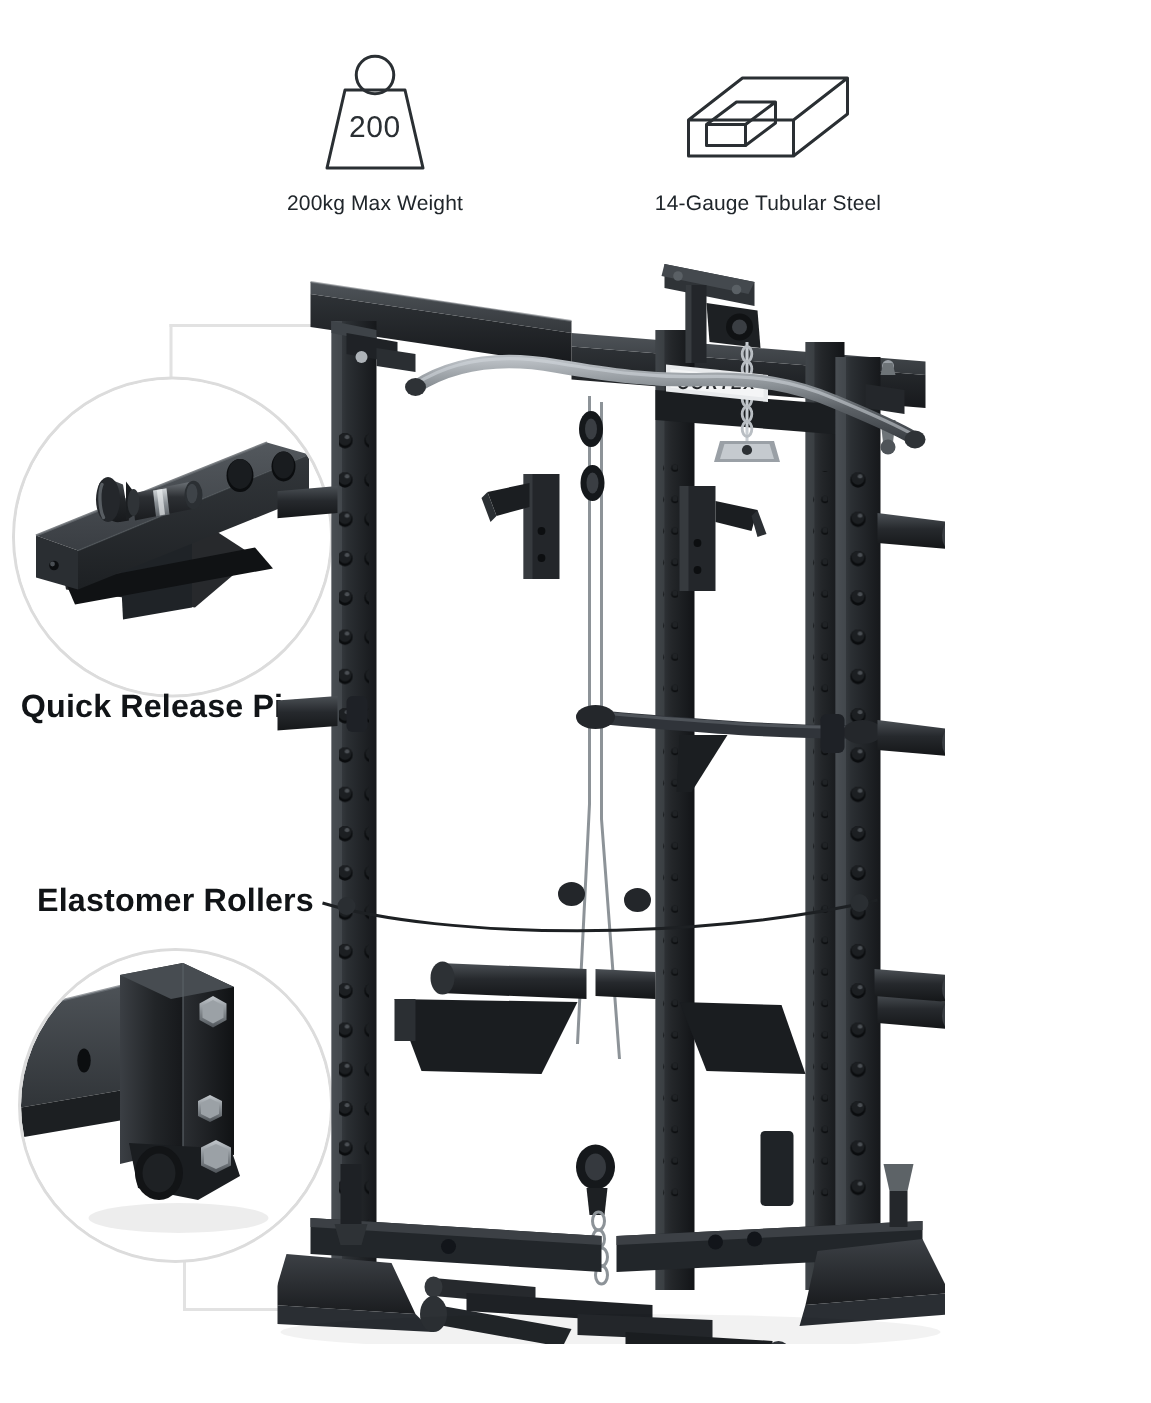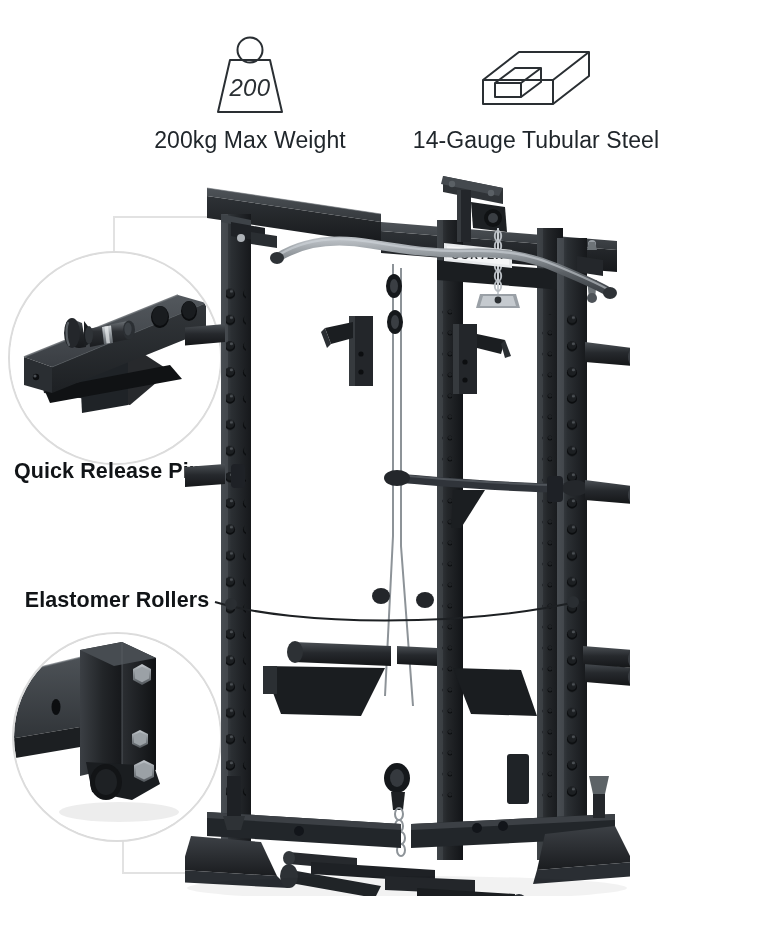--- a/index.html
+++ b/index.html
@@ -33,37 +33,36 @@
     text-align: center;
   }
   .feature-icon-wrap {
     height: 82px;
     display: flex;
     align-items: flex-end;
     justify-content: center;
   }
   .feature-label {
     margin-top: 11px;
-    font-size: 23px;
+    font-size: 14px;
     color: #20262b;
     letter-spacing: .1px;
     white-space: nowrap;
   }
   #feature-weight { left: 128px; top: 0; width: 244px; }
-  #feature-steel  { left: 396px; top: 0; width: 280px; }
+  #feature-steel  { left: 372px; top: 0; width: 280px; }
 
   .weight-num {
     position: absolute;
     left: 0; right: 0;
     top: 40px;
-    font-size: 24px;
+    font-size: 20px;
     color: #2a2f33;
     text-align: center;
     letter-spacing: .4px;
-    font-style: italic;
   }
 
   
   .callout-circle {
     position: absolute;
     border-radius: 50%;
     border: 2px solid #dcdcdc;
     background: #ffffff;
     overflow: hidden;
   }

